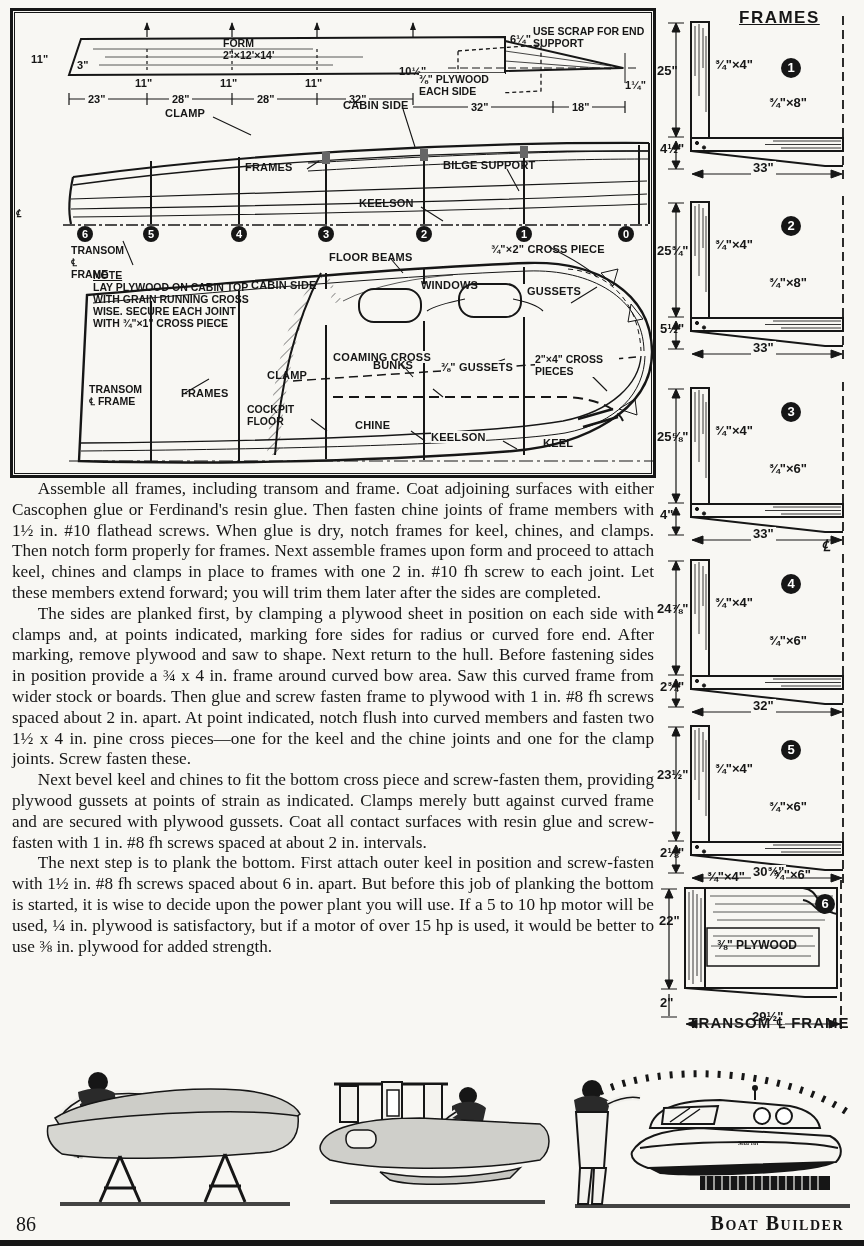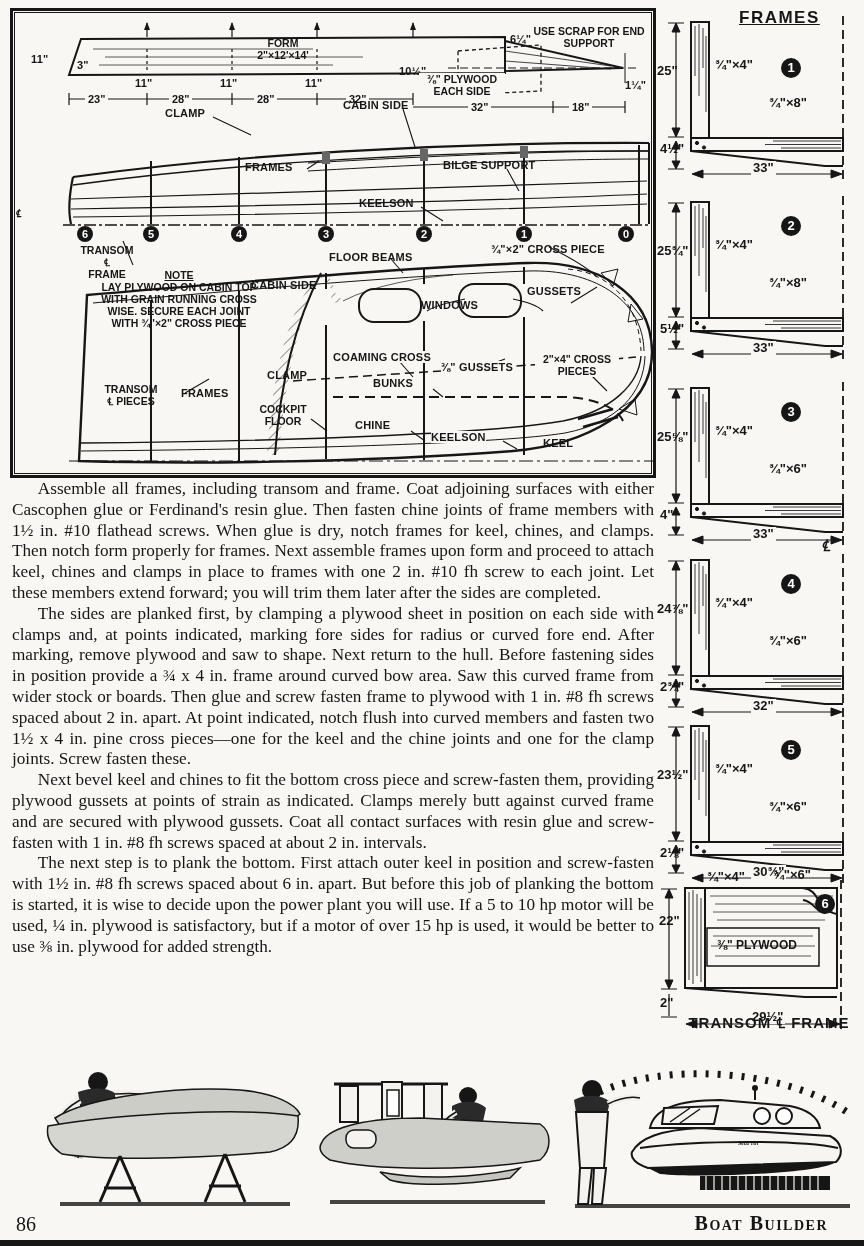--- a/index.html
+++ b/index.html
@@ -6,21 +6,21 @@
   .page{position:relative;width:864px;height:1246px;background:#f8f7f3;color:#161616;
         font-family:"Liberation Serif",serif;overflow:hidden;}
   
   .diagram-panel{position:absolute;left:10px;top:8px;width:640px;height:464px;
                  border:3px solid #161616;background:#f8f7f3;}
   .diagram-inner{position:absolute;inset:1px;border:1px solid #161616;}
   .diagram-art{position:absolute;left:0;top:0;}
   .dlabel{position:absolute;font-family:"Liberation Sans",sans-serif;font-weight:700;
           font-size:11px;letter-spacing:.2px;white-space:nowrap;line-height:12px;}
   .dblock{position:absolute;font-family:"Liberation Sans",sans-serif;font-weight:700;
-          font-size:10.5px;line-height:12px;text-align:center;white-space:normal;}
+          font-size:10.5px;line-height:12px;text-align:left;white-space:normal;}
   .dim{position:absolute;font-family:"Liberation Sans",sans-serif;font-weight:700;
        font-size:11px;background:#f8f7f3;padding:0 3px;white-space:nowrap;line-height:12px;}
   .station{position:absolute;top:215px;width:16px;height:16px;border-radius:50%;
            background:#161616;color:#fff;text-align:center;
            font:700 11px/16px "Liberation Sans",sans-serif;}
   .note-title{text-decoration:underline;display:block;margin-bottom:0;}
   
   .frames-panel{position:absolute;left:655px;top:0;width:209px;height:1048px;}
   .frames-title{position:absolute;left:84px;top:8px;font:800 17px "Liberation Sans",sans-serif;
                 letter-spacing:1.5px;text-decoration:underline;}
@@ -41,21 +41,21 @@
        font:800 15px "Liberation Sans",sans-serif;letter-spacing:1px;}
   
   .body-text{position:absolute;left:12px;top:479px;width:642px;font-size:17.2px;
              line-height:20.8px;text-align:justify;}
   .body-text p{margin:0;text-indent:1.5em;}
   .body-text p.cont{text-indent:0;}
   
   .illustrations{position:absolute;left:0;top:1056px;width:864px;height:156px;}
   .boat-name{position:absolute;left:738px;top:84px;font:italic 700 6px "Liberation Serif",serif;}
   .footer-page{position:absolute;left:16px;top:1213px;font-size:20px;}
-  .footer-mag{position:absolute;right:36px;top:1212px;font-variant:small-caps;font-weight:700;
+  .footer-mag{position:absolute;right:20px;top:1212px;font-variant:small-caps;font-weight:700;
               font-size:20px;letter-spacing:1.5px;}
   .bottom-bar{position:absolute;left:0;top:1240px;width:864px;height:6px;background:#161616;}
 </style>
 </head>
 <body>
 
 <div class="page">
 
   <svg width="0" height="0" style="position:absolute" aria-hidden="true">
     <defs>
@@ -202,36 +202,36 @@
     <span class="station" style="left:218px">4</span>
     <span class="station" style="left:305px">3</span>
     <span class="station" style="left:403px">2</span>
     <span class="station" style="left:503px">1</span>
     <span class="station" style="left:605px">0</span>
 
     <span class="dlabel" style="left:316px;top:240px">FLOOR BEAMS</span>
     <span class="dlabel" style="left:478px;top:232px">¾"×2" CROSS PIECE</span>
     <div class="dblock" style="left:80px;top:258px;width:172px">
       <span class="note-title">NOTE</span>
-      <span>LAY PLYWOOD ON CABIN TOP WITH GRAIN RUNNING CROSS WISE. SECURE EACH JOINT WITH ¾"×2" CROSS PIECE</span>
+      <span>LAY PLYWOOD ON CABIN TOP WITH GRAIN RUNNING CROSS WISE. SECURE EACH JOINT WITH ¾"×1" CROSS PIECE</span>
     </div>
     <span class="dlabel" style="left:238px;top:268px">CABIN SIDE</span>
-    <span class="dlabel" style="left:408px;top:288px">WINDOWS</span>
+    <span class="dlabel" style="left:408px;top:268px">WINDOWS</span>
     <span class="dlabel" style="left:514px;top:274px">GUSSETS</span>
     <span class="dlabel" style="left:320px;top:340px;background:#f8f7f3">COAMING CROSS</span>
     <span class="dlabel" style="left:254px;top:358px">CLAMP</span>
     <span class="dlabel" style="left:428px;top:350px;background:#f8f7f3">⅜" GUSSETS</span>
     <div class="dblock" style="left:522px;top:342px;width:84px;background:#f8f7f3">2"×4" CROSS PIECES</div>
     <div class="dblock" style="left:76px;top:372px;width:84px">
       <span>TRANSOM</span><br>
-      <span>℄ PIECES</span>
+      <span>℄ FRAME</span>
     </div>
     <span class="dlabel" style="left:168px;top:376px">FRAMES</span>
     <div class="dblock" style="left:234px;top:392px;width:72px">COCKPIT FLOOR</div>
-    <span class="dlabel" style="left:360px;top:366px">BUNKS</span>
+    <span class="dlabel" style="left:360px;top:348px">BUNKS</span>
     <span class="dlabel" style="left:342px;top:408px">CHINE</span>
     <span class="dlabel" style="left:418px;top:420px;background:#f8f7f3">KEELSON</span>
     <span class="dlabel" style="left:530px;top:426px">KEEL</span>
   </div>
 
   <div class="frames-panel">
     <div class="frames-title">FRAMES</div>
 
     <div class="frame" style="top:12px">
       <svg width="209" height="178">

